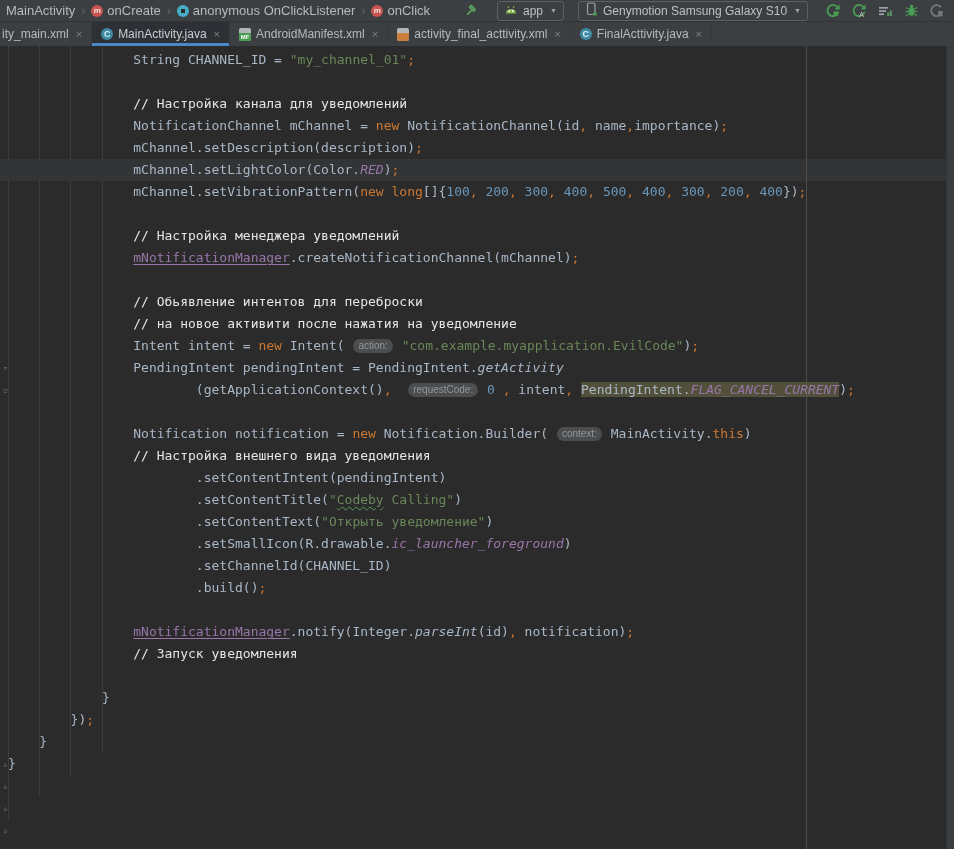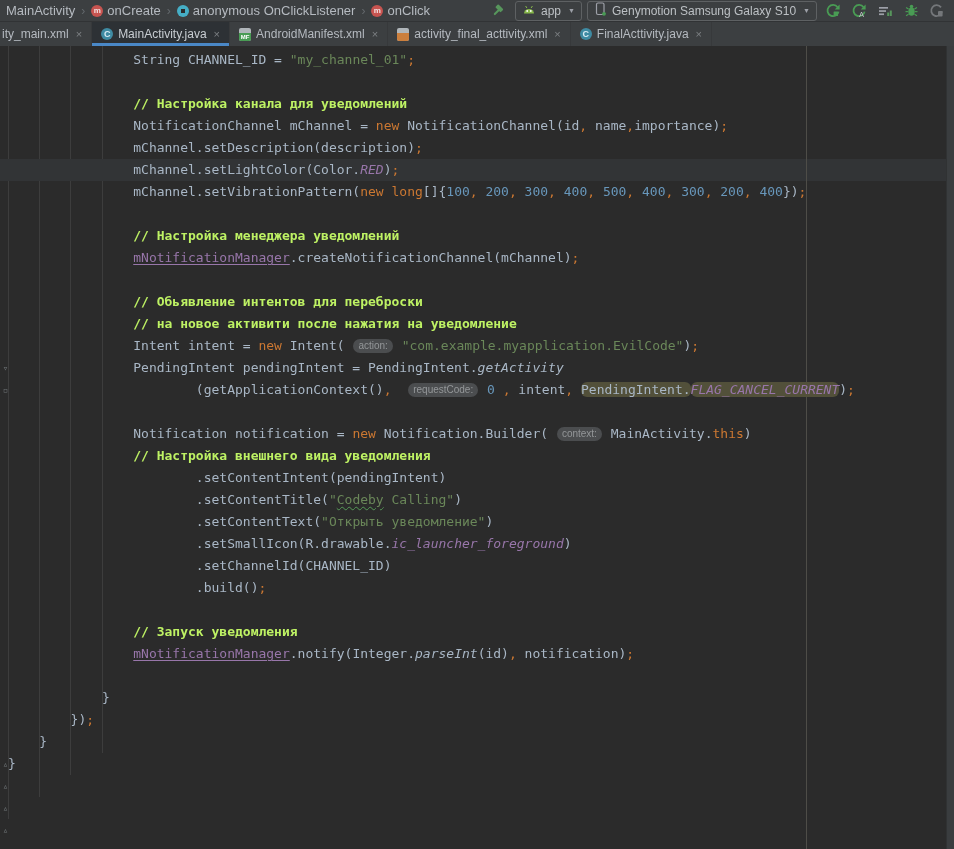--- a/index.html
+++ b/index.html
@@ -5,21 +5,21 @@
   html,body{margin:0;padding:0;background:#2b2b2b;}
   .app{position:relative;width:954px;height:849px;overflow:hidden;background:#2b2b2b;
        font-family:"Liberation Sans",sans-serif;-webkit-font-smoothing:antialiased;}
 
   
   .toolbar{height:22px;background:#3c3f41;display:flex;align-items:center;padding:0 4px;
            border-bottom:1px solid #313335;box-sizing:border-box;}
   .crumbs{display:flex;align-items:center;gap:3px;color:#b5bac0;font-size:13px;white-space:nowrap;}
   .crumb{display:flex;align-items:center;gap:4px;padding:0 2px;cursor:default;}
   .crumb-sep{color:#63686c;font-size:12px;padding:0 1px;}
-  .tb-right{margin-left:auto;display:flex;align-items:flex-end;gap:5px;padding-right:2px;}
+  .tb-right{margin-left:auto;display:flex;align-items:flex-end;gap:14px;padding-right:2px;}
   .combo{display:flex;align-items:center;gap:5px;border:1px solid #5e6163;border-radius:3px;
          height:18px;padding:0 6px;color:#bcc0c4;font-size:12px;white-space:nowrap;background:#3c3f41;}
   .dd{font-size:7px;color:#9da0a8;margin-left:2px;}
   .tbicon{width:22px;height:20px;display:flex;align-items:center;justify-content:center;}
   .actions{display:flex;align-items:center;gap:4px;}
 
   
   .cir{display:inline-flex;width:12px;height:12px;border-radius:50%;align-items:center;justify-content:center;
        font:bold 8px/12px "Liberation Sans",sans-serif;color:#f2e3e3;flex:none;}
   .cir.cls{font-size:9px;color:#d9ecf4;}
@@ -48,26 +48,26 @@
   .row{height:22px;white-space:pre;padding-left:8px;position:relative;}
   .row.cur{background:#323436;}
   .row span{position:relative;z-index:2;}
   .fold{position:absolute;left:0;width:11px;text-align:center;color:#6e7376;font-size:9px;line-height:22px;z-index:2;}
 
   
   .c-pl{color:#a9b7c6;}
   .c-kw{color:#cc7832;}
   .c-st{color:#6a8759;}
   .c-nm{color:#6897bb;}
-  .c-cm{color:#bef264;font-weight:bold;}
+  .c-cm{color:#e5e5e5;}
   .c-pn{color:#cc7832;}
   .c-fld{color:#9876aa;text-decoration:underline;text-underline-offset:2px;text-decoration-thickness:1px;}
   .c-cnst{color:#9876aa;font-style:italic;}
   .c-it{color:#a9b7c6;font-style:italic;}
-  .c-hl{background:#52503a;border-radius:6px;}
+  .c-hl{background:#52503a;}
   .c-typo{color:#6a8759;text-decoration:underline wavy #559a57;text-decoration-thickness:1px;text-underline-offset:2px;}
   .c-hint{display:inline-block;background:#4b4d4f;color:#949799;border-radius:7px;padding:0 5px;
           height:14px;font:10px/14px "Liberation Sans",sans-serif;vertical-align:1px;margin:0 1px;}
 </style>
 </head>
 <body>
 
 <div class="app">
 
   <div class="toolbar">
@@ -237,22 +237,22 @@
         <div class="row"></div>
         <div class="row"><span class="c-pl">                Notification notification = </span><span class="c-kw">new</span><span class="c-pl"> Notification.Builder( </span><span class="c-hint">context:</span><span class="c-pl"> MainActivity.</span><span class="c-kw">this</span><span class="c-pl">)</span></div>
         <div class="row"><span class="c-cm">                // Настройка внешнего вида уведомления</span></div>
         <div class="row"><span class="c-pl">                        .setContentIntent(pendingIntent)</span></div>
         <div class="row"><span class="c-pl">                        .setContentTitle(</span><span class="c-st">"</span><span class="c-st c-typo">Codeby</span><span class="c-st"> Calling"</span><span class="c-pl">)</span></div>
         <div class="row"><span class="c-pl">                        .setContentText(</span><span class="c-st">"Открыть уведомление"</span><span class="c-pl">)</span></div>
         <div class="row"><span class="c-pl">                        .setSmallIcon(R.drawable.</span><span class="c-cnst">ic_launcher_foreground</span><span class="c-pl">)</span></div>
         <div class="row"><span class="c-pl">                        .setChannelId(CHANNEL_ID)</span></div>
         <div class="row"><span class="c-pl">                        .build()</span><span class="c-pn">;</span></div>
         <div class="row"></div>
+        <div class="row"><span class="c-pl">                </span><span class="c-fld">mNotificationManager</span><span class="c-pl">.notify(Integer.</span><span class="c-it">parseInt</span><span class="c-pl">(id)</span><span class="c-pn">,</span><span class="c-pl"> notification)</span><span class="c-pn">;</span></div>
         <div class="row"><span class="c-cm">                // Запуск уведомления</span></div>
-        <div class="row"><span class="c-pl">                </span><span class="c-fld">mNotificationManager</span><span class="c-pl">.notify(Integer.</span><span class="c-it">parseInt</span><span class="c-pl">(id)</span><span class="c-pn">,</span><span class="c-pl"> notification)</span><span class="c-pn">;</span></div>
         <div class="row"></div>
         <div class="row"><span class="c-pl">            }</span></div>
         <div class="row"><span class="c-pl">        })</span><span class="c-pn">;</span></div>
         <div class="row"><span class="c-pl">    }</span></div>
         <div class="row"><span class="c-pl">}</span></div>
       </div>
     <div id="folds">
         <span class="fold" style="top: 311px;">▿</span>
         <span class="fold" style="top: 333px;">▫</span>
         <span class="fold" style="top: 707px;">▵</span>

